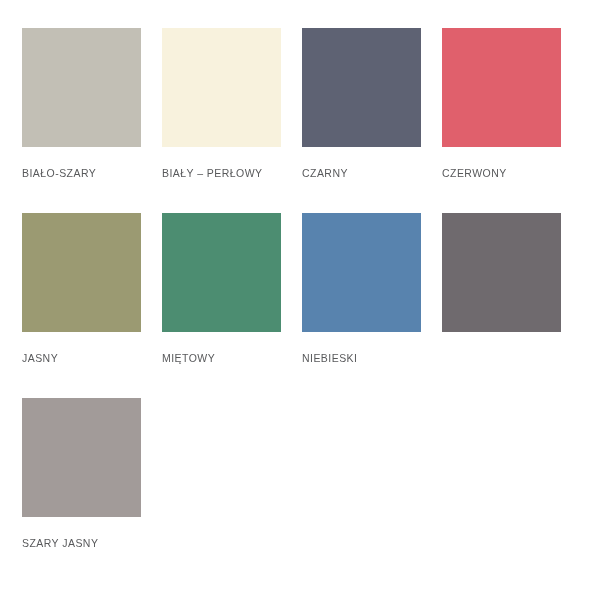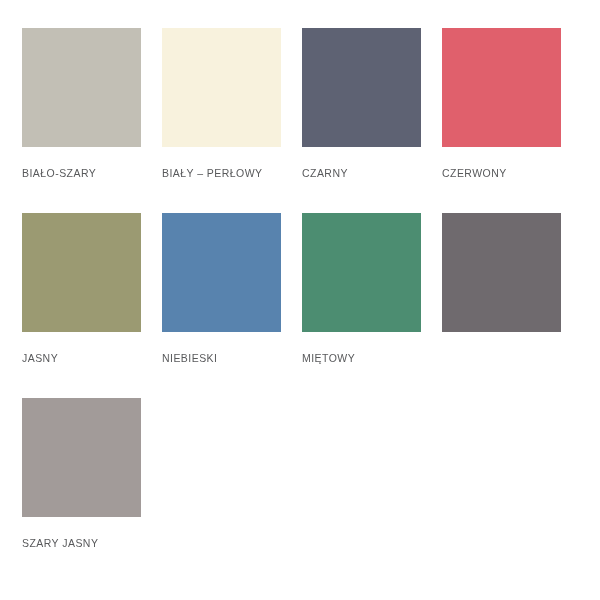--- a/index.html
+++ b/index.html
@@ -66,26 +66,26 @@
       </div>
       <div class="swatch-cell">
         <div class="swatch-chip" style="background-color: rgb(224, 96, 108);"></div>
         <span class="swatch-label">CZERWONY</span>
       </div>
       <div class="swatch-cell">
         <div class="swatch-chip" style="background-color: rgb(155, 154, 114);"></div>
         <span class="swatch-label">JASNY</span>
       </div>
       <div class="swatch-cell">
+        <div class="swatch-chip" style="background-color: rgb(76, 141, 113);"></div>
+        <span class="swatch-label">MIĘTOWY</span>
+      </div>
+      <div class="swatch-cell">
         <div class="swatch-chip" style="background-color: rgb(88, 131, 174);"></div>
         <span class="swatch-label">NIEBIESKI</span>
-      </div>
-      <div class="swatch-cell">
-        <div class="swatch-chip" style="background-color: rgb(76, 141, 113);"></div>
-        <span class="swatch-label">MIĘTOWY</span>
       </div>
       <div class="swatch-cell">
         <div class="swatch-chip" style="background-color: rgb(111, 106, 110);"></div>
       </div>
       <div class="swatch-cell">
         <div class="swatch-chip" style="background-color: rgb(162, 155, 153);"></div>
         <span class="swatch-label">SZARY JASNY</span>
       </div>
     </div>
 </div>

